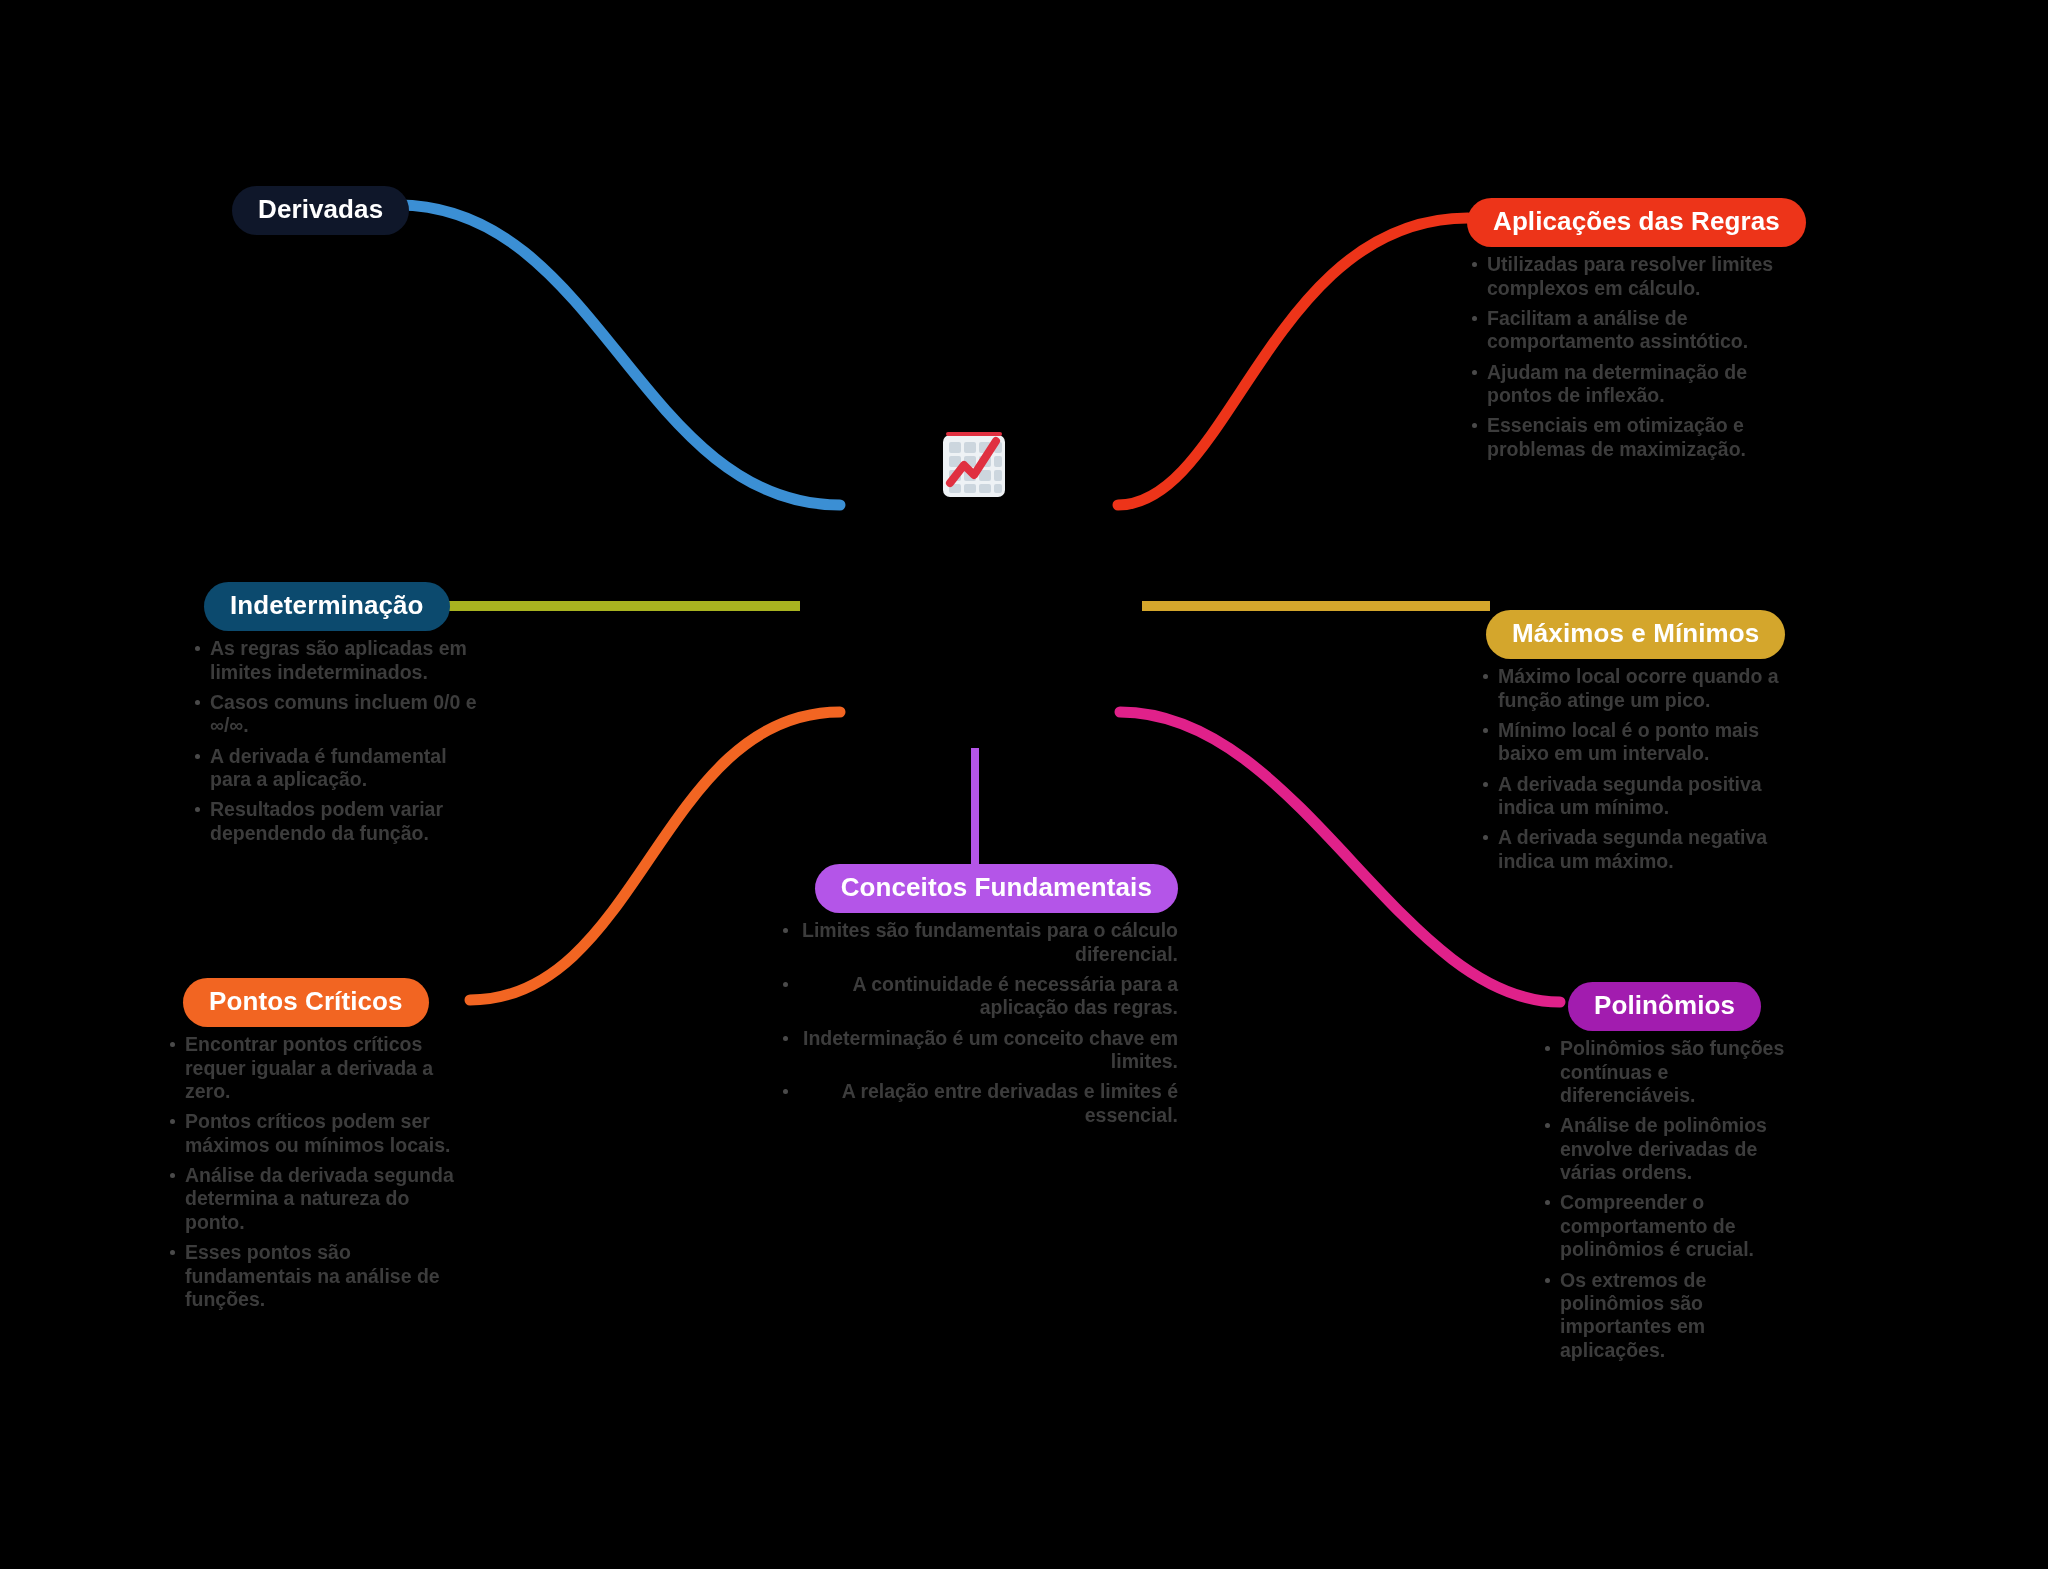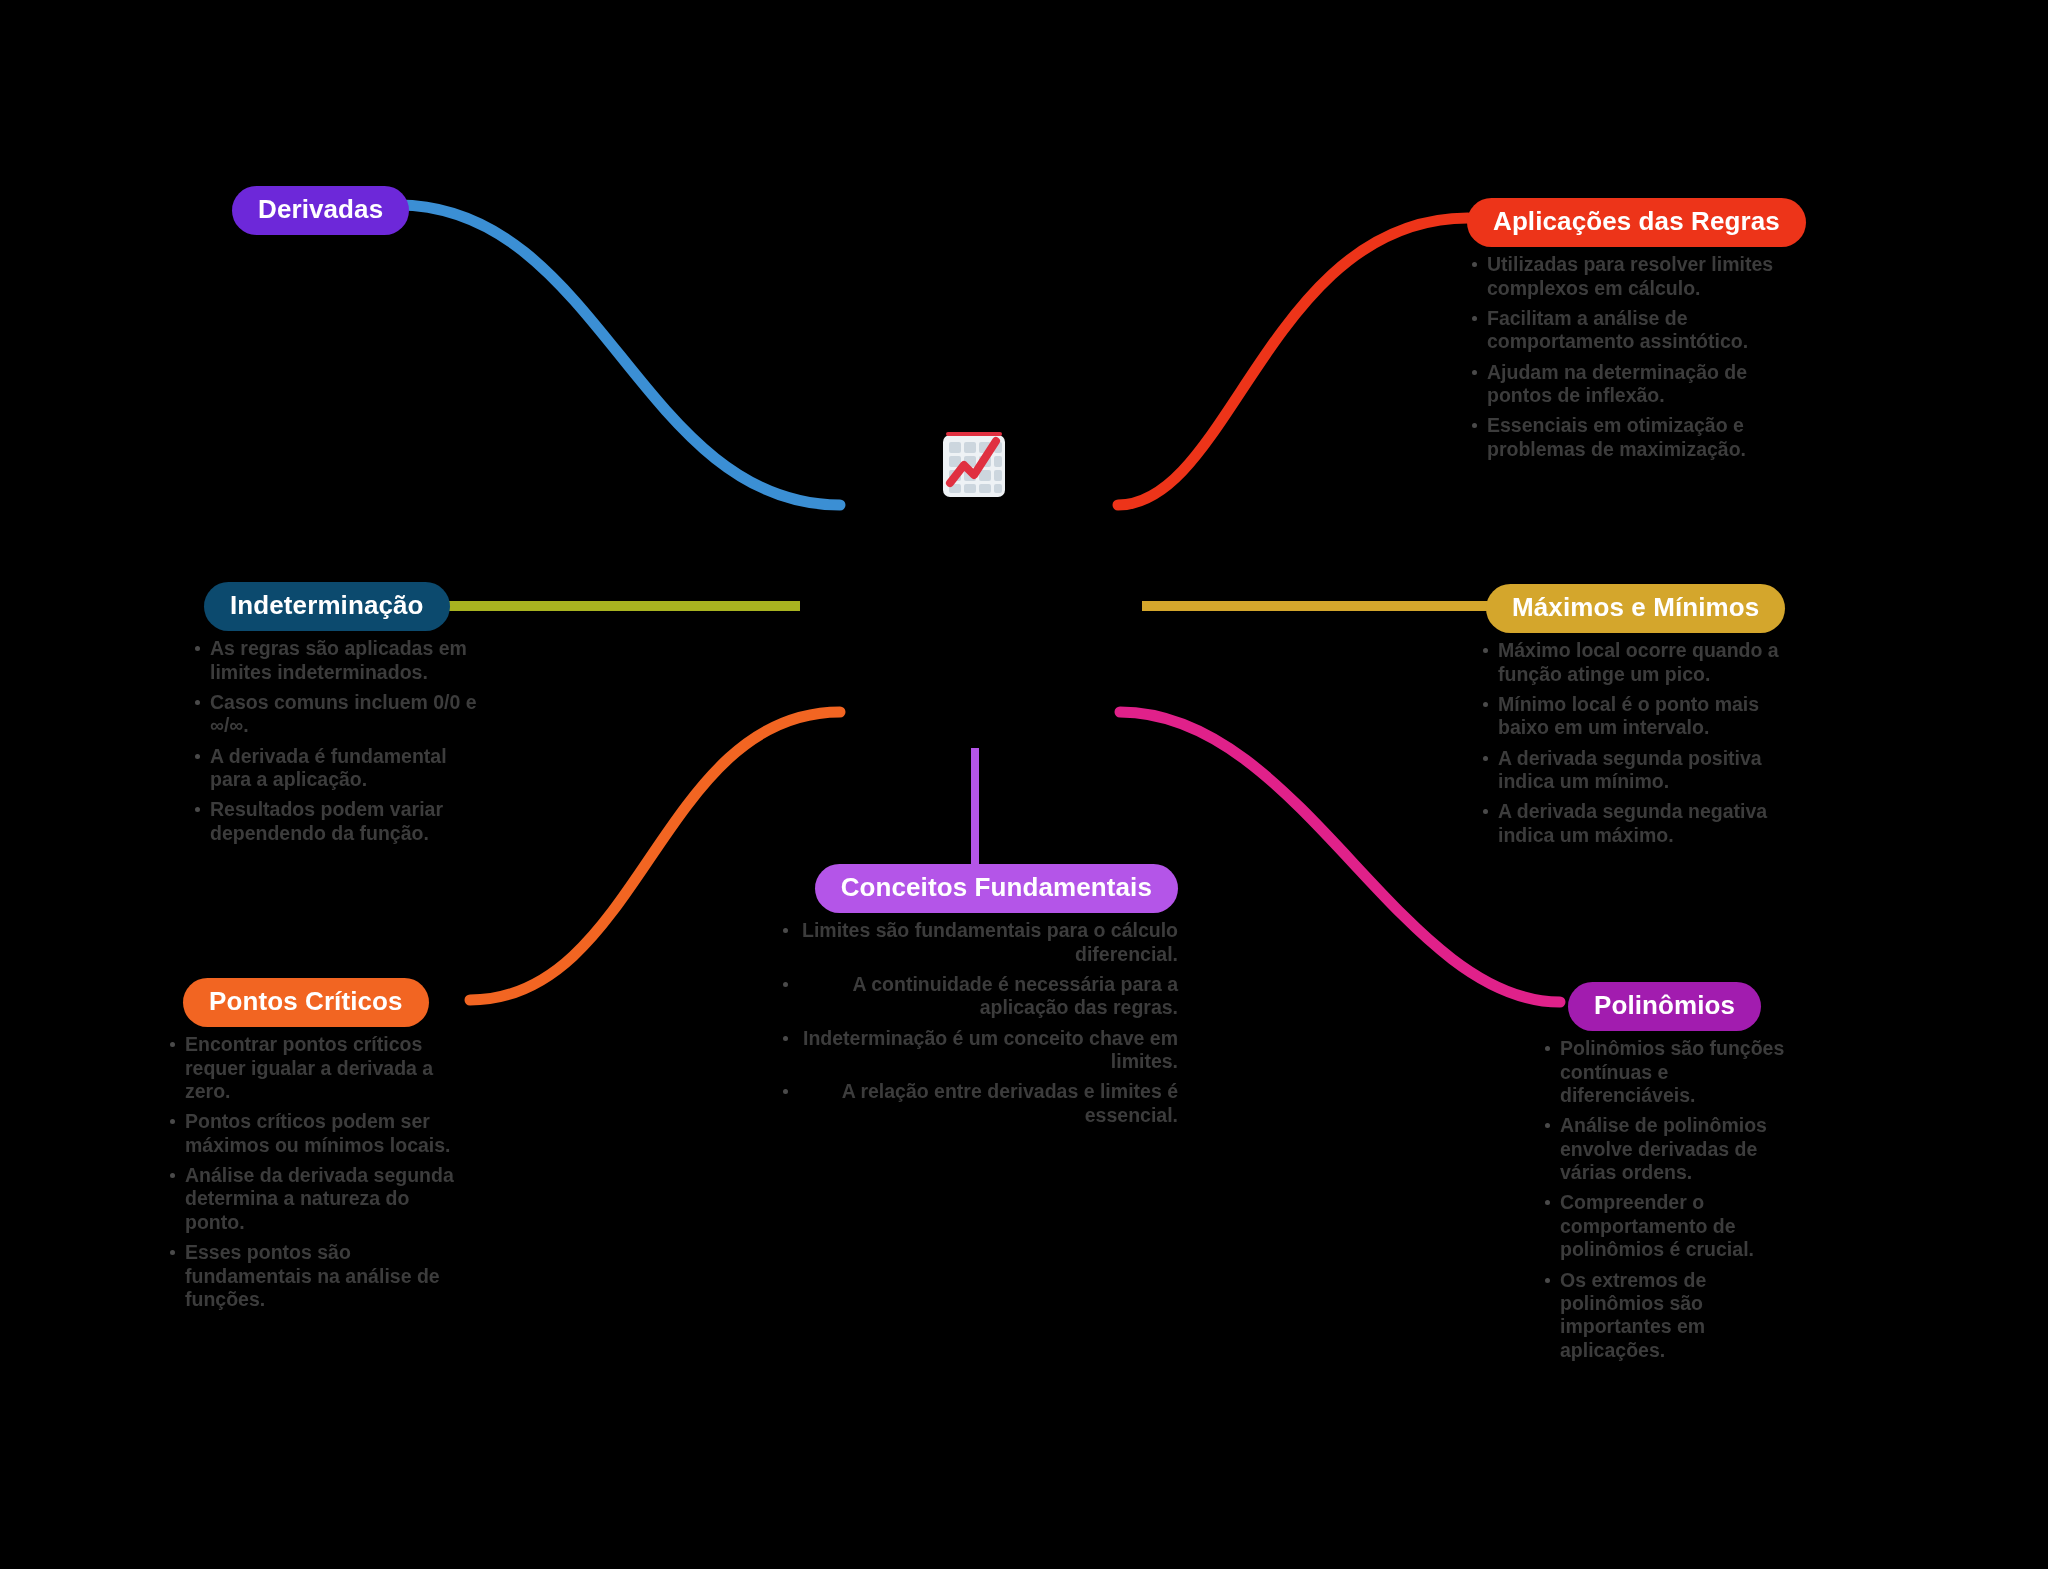--- a/index.html
+++ b/index.html
@@ -80,21 +80,21 @@
     width: 5px;
     height: 5px;
     border-radius: 50%;
     background: #4a4a4a;
   }
 
   
   #branch-derivadas      { left: 210px;  top: 186px;  width: 230px; }
   #branch-aplicacoes     { left: 1467px; top: 198px;  width: 350px; text-decoration: underline; }
   #branch-indeterminacao { left: 190px;  top: 582px;  width: 300px; }
-  #branch-maximos        { left: 1478px; top: 584px;  width: 330px; }
+  #branch-maximos        { left: 1478px; top: 610px;  width: 330px; }
   #branch-criticos       { left: 165px;  top: 978px;  width: 305px; }
   #branch-conceitos      { left: 778px;  top: 864px;  width: 400px; text-align: right; }
   #branch-polinomios     { left: 1540px; top: 982px;  width: 250px; }
 
   
   #branch-derivadas .pill      { margin-left: 22px; }
   #branch-indeterminacao .pill { margin-left: 14px; }
   #branch-criticos .pill       { margin-left: 18px; }
   #branch-polinomios .pill     { margin-left: 28px; }
   #branch-maximos .pill        { margin-left: 8px; }
@@ -141,21 +141,21 @@
         <rect x="9" y="56" width="12" height="9" rx="2"></rect>
         <rect x="24" y="56" width="12" height="9" rx="2"></rect>
         <rect x="39" y="56" width="12" height="9" rx="2"></rect>
         <rect x="54" y="56" width="8" height="9" rx="2"></rect>
       </g>
       <polyline points="10,55 24,37 34,47 56,13" fill="none" stroke="#e03040" stroke-width="8" stroke-linecap="round" stroke-linejoin="round"></polyline>
     </svg>
   </div>
 
   <div class="branch" id="branch-derivadas">
-    <div class="pill" style="background: #6d28d9;">Derivadas</div>
+    <div class="pill" style="background: #0f172a;">Derivadas</div>
   </div>
 
   <div class="branch" id="branch-aplicacoes">
     <div class="pill" style="background: rgb(237, 52, 25);">Aplicações das Regras</div>
     <ul class="bullets">
       <li>Utilizadas para resolver limites complexos em cálculo.</li>
       <li>Facilitam a análise de comportamento assintótico.</li>
       <li>Ajudam na determinação de pontos de inflexão.</li>
       <li>Essenciais em otimização e problemas de maximização.</li>
     </ul>

